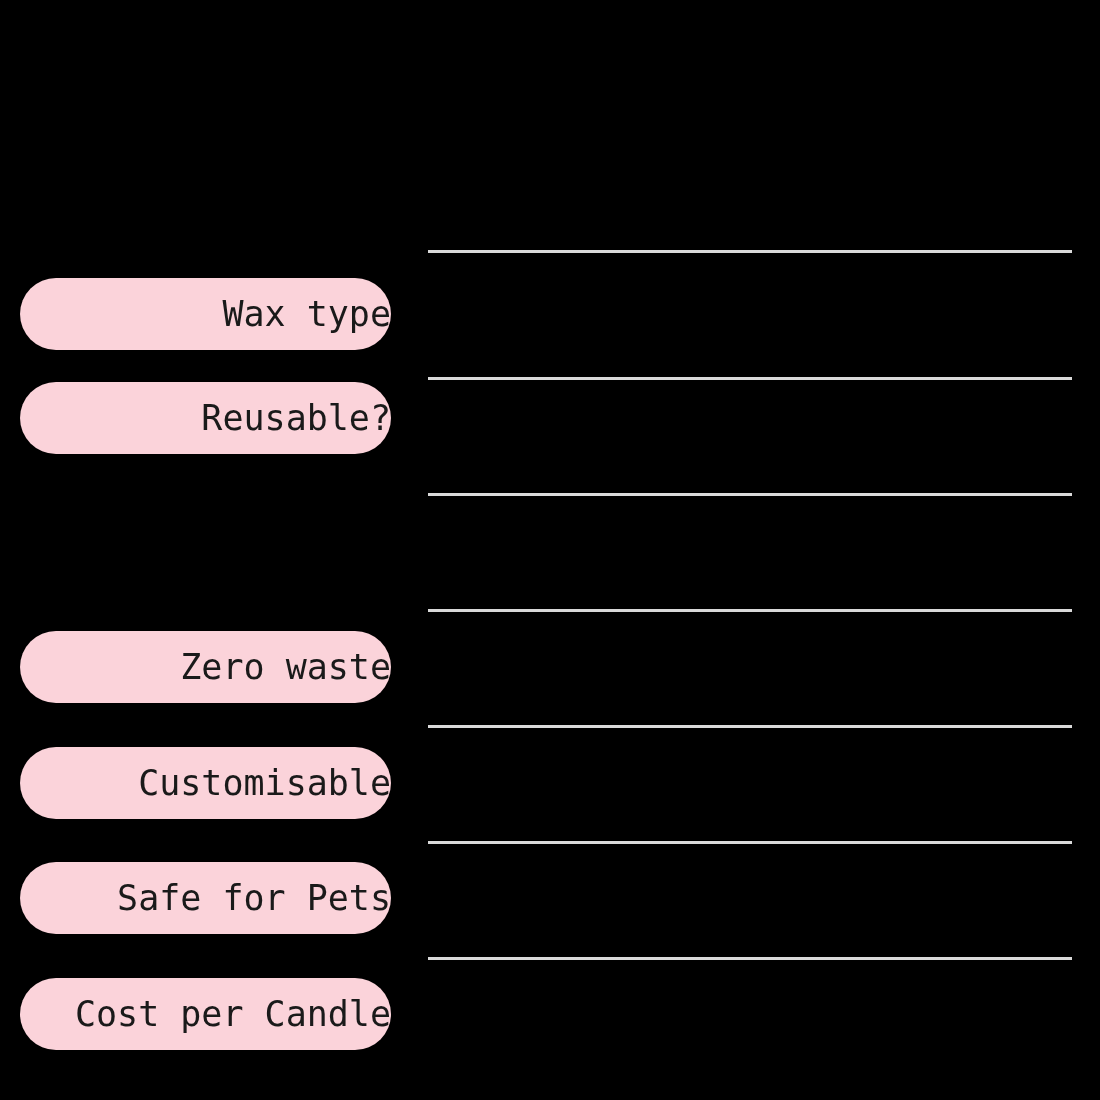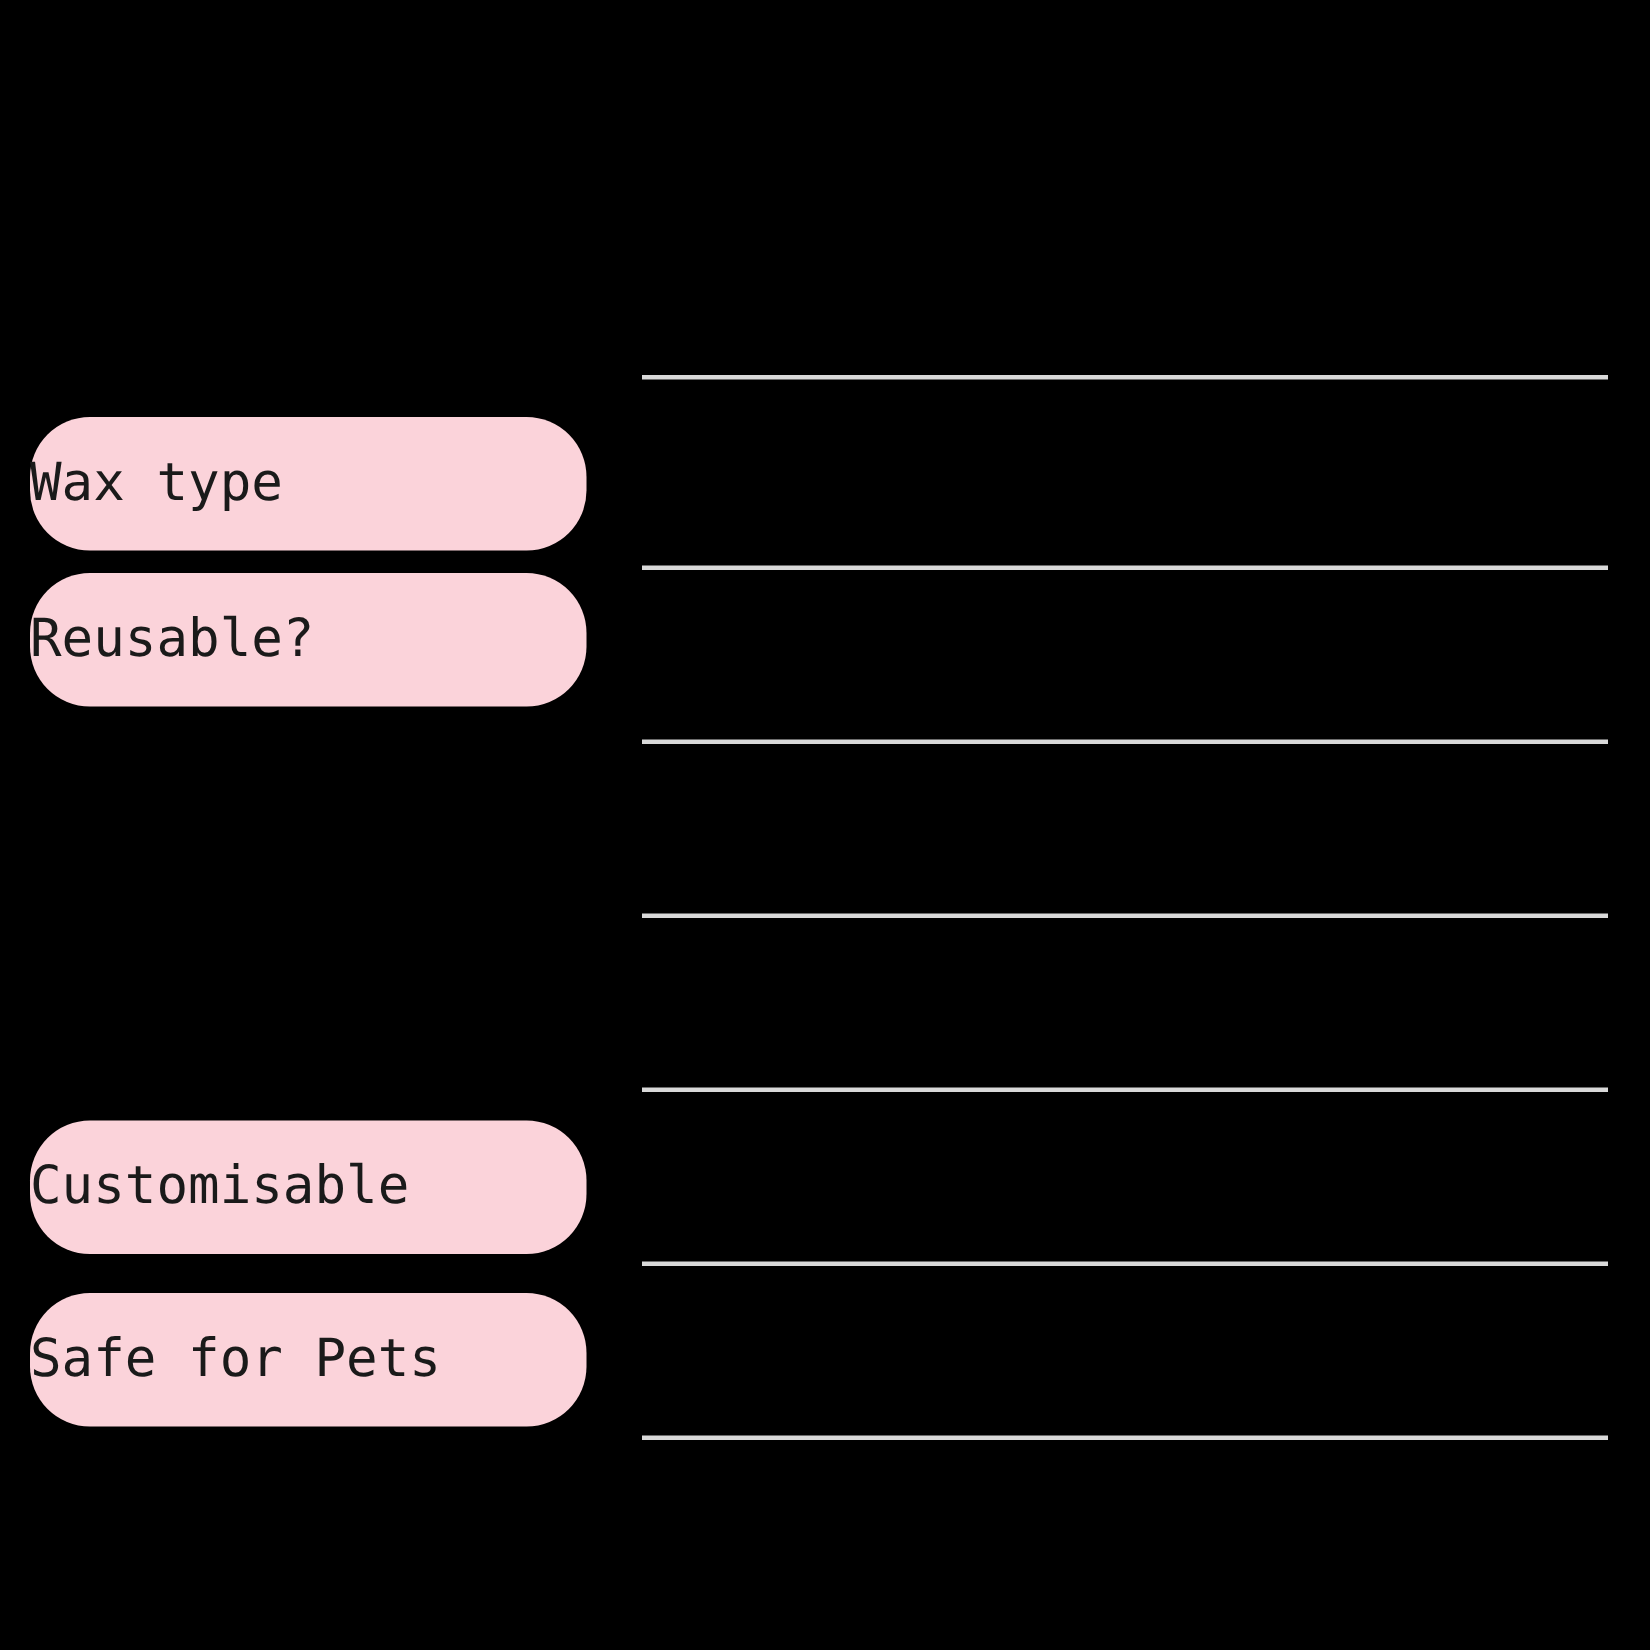--- a/index.html
+++ b/index.html
@@ -24,26 +24,26 @@
     position: absolute;
     left: 428px;
     width: 644px;
     height: 3px;
     background: var(--divider);
   }
   .pill {
     position: absolute;
     left: 20px;
     width: 371px;
-    height: 89px;
+    height: 72px;
     border-radius: 40px;
     background: var(--pill);
     display: flex;
     align-items: center;
-    justify-content: flex-start;
+    justify-content: flex-end;
   }
   .pill-label {
     font-size: 35px;
     line-height: 1;
     color: var(--pill_text);
     white-space: nowrap;
   }
 </style>
 </head>
 <body>
@@ -57,20 +57,26 @@
   <div class="divider" style="top:725px"></div>
   <div class="divider" style="top:841px"></div>
   <div class="divider" style="top:957px"></div>
 
   <div class="pill" style="top:278px">
     <span class="pill-label">Wax type</span>
   </div>
   <div class="pill" style="top:382px">
     <span class="pill-label">Reusable?</span>
   </div>
+  <div class="pill" style="top:631px">
+    <span class="pill-label">Zero waste</span>
+  </div>
   <div class="pill" style="top:862px">
     <span class="pill-label">Safe for Pets</span>
   </div>
   <div class="pill" style="top:747px">
     <span class="pill-label">Customisable</span>
   </div>
+  <div class="pill" style="top:978px">
+    <span class="pill-label">Cost per Candle</span>
+  </div>
 
 </div>
 
 </body></html>

